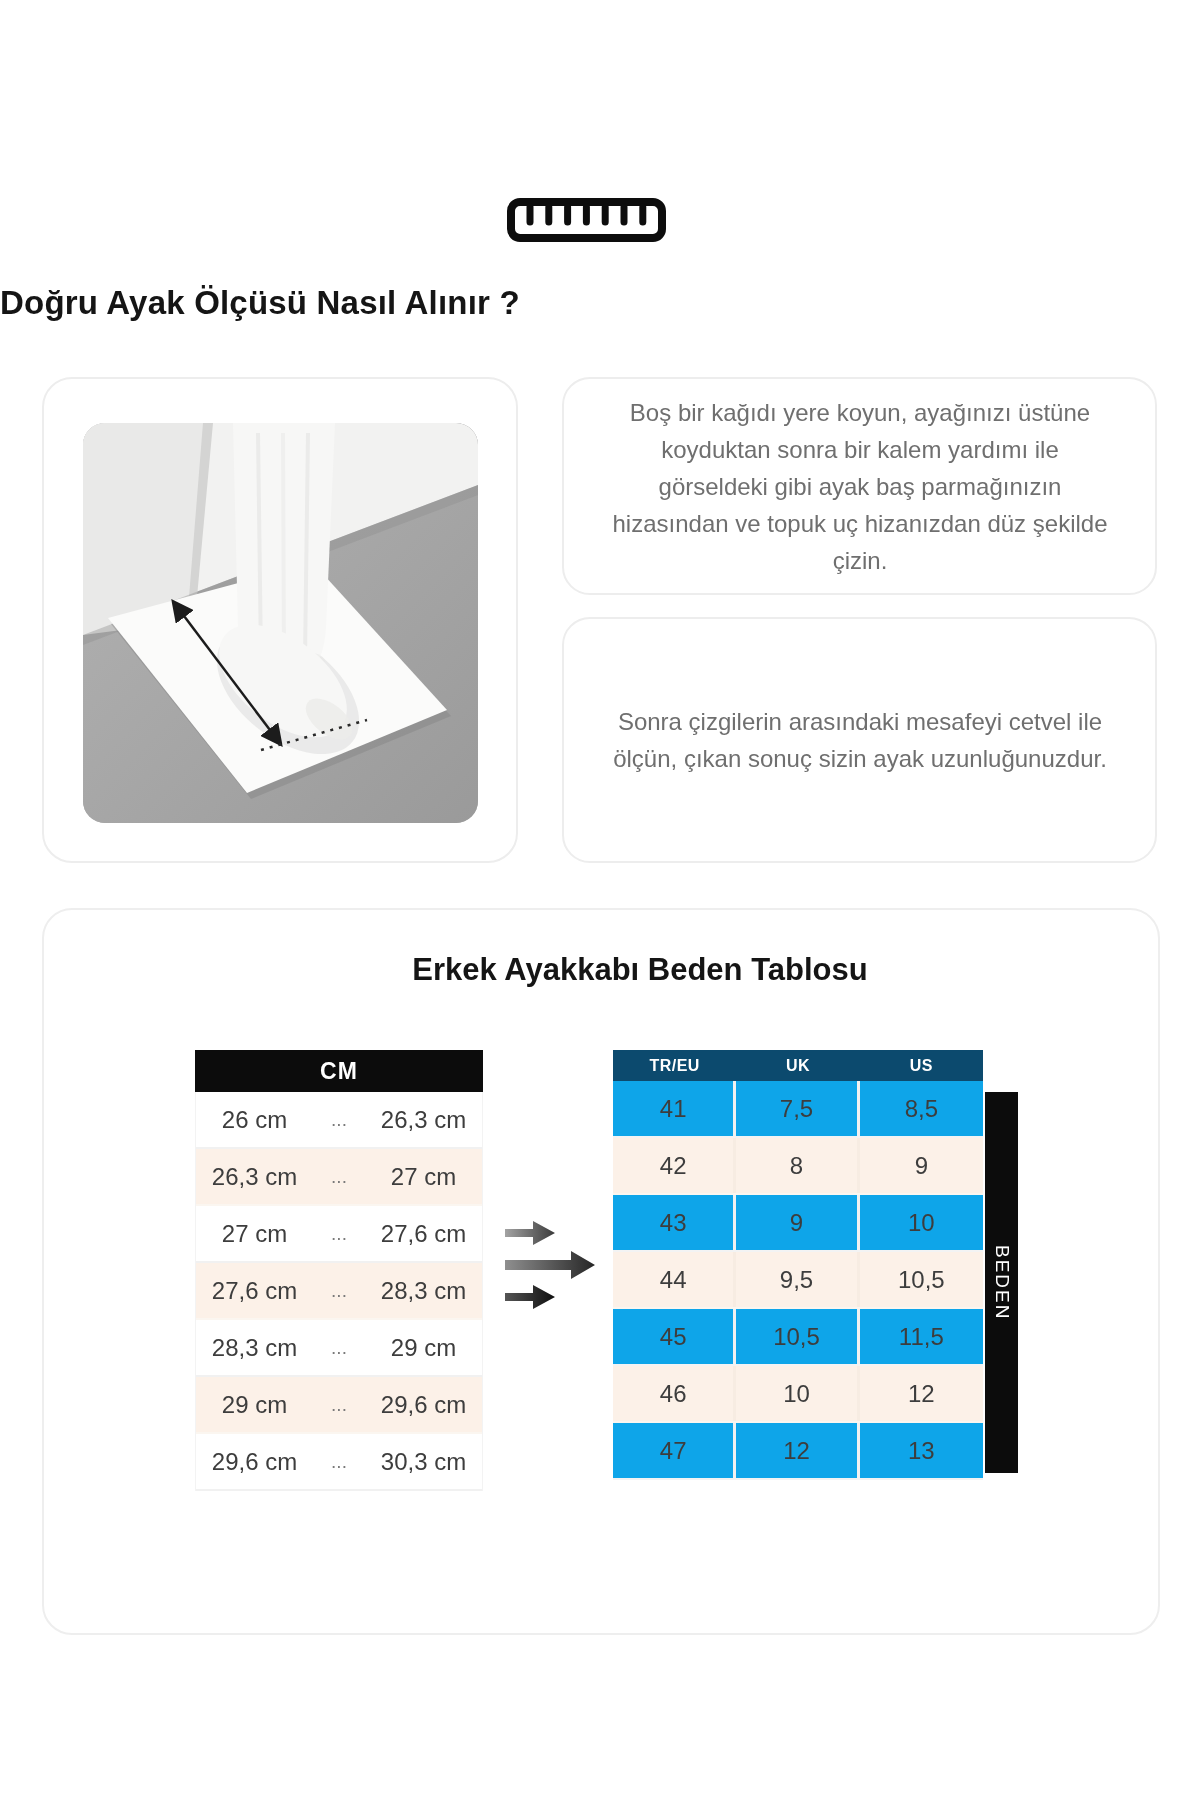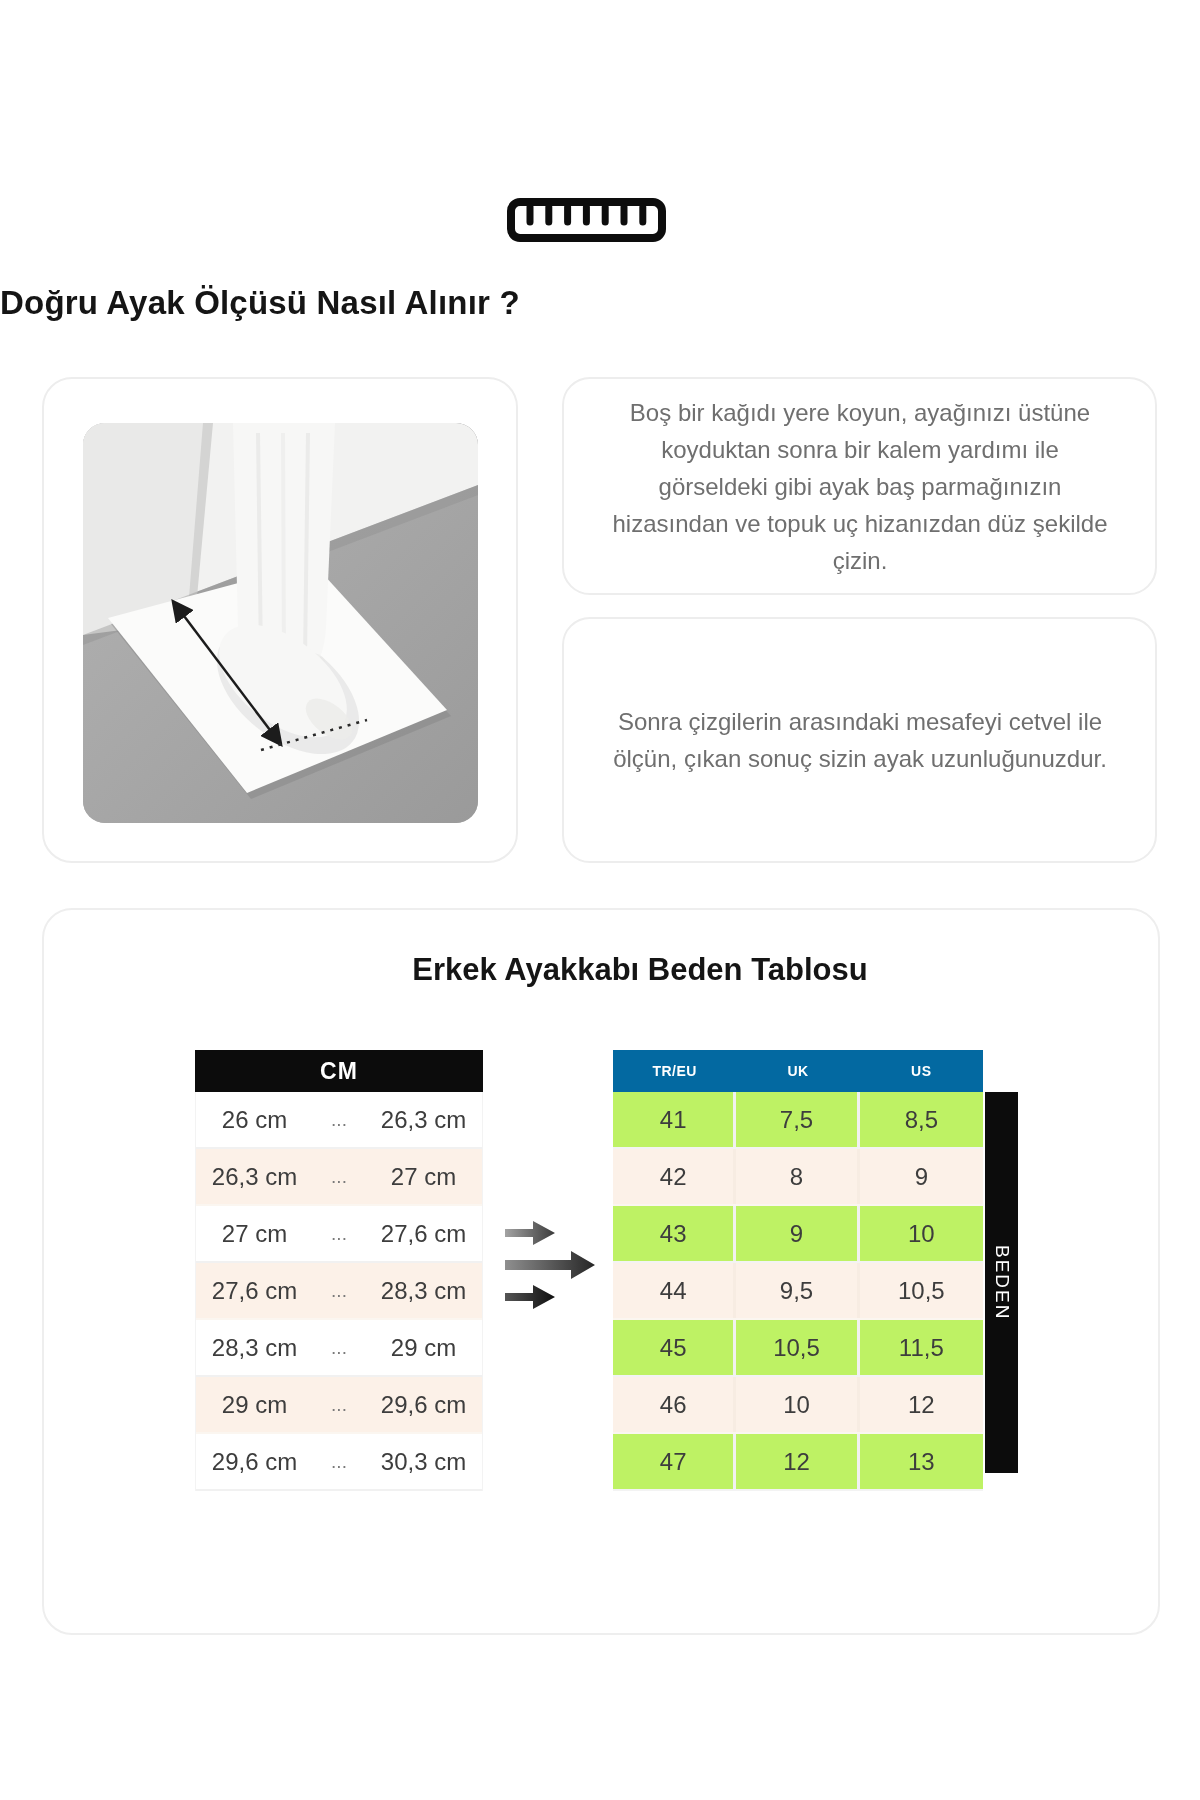--- a/index.html
+++ b/index.html
@@ -62,27 +62,27 @@
   .cm-row > span { text-align:center; }
   .cm-row .dots { font-size:19px; color:#7a7a7a; font-weight:400; }
   .cm-row.alt { background:#fcf1e8; border-bottom-color:#fbf6f0; }
 
   
   .arrows-wrap { position:absolute; left:499px; top:1215px; width:105px; height:100px; }
 
   
   .size-table { position:absolute; left:613px; top:1050px; width:370px; }
   .size-header {
-    height:42px; background:#0369a1; display:grid; grid-template-columns:1fr 1fr 1fr;
-    align-items:center; text-align:center; color:#fff; font-size:14px; font-weight:600;
+    height:31px; background:#0c4a6e; display:grid; grid-template-columns:1fr 1fr 1fr;
+    align-items:center; text-align:center; color:#fff; font-size:16px; font-weight:600;
     letter-spacing:0.5px;
   }
   .size-row {
     height:55px; display:grid; grid-template-columns:1fr 1fr 1fr;
-    font-size:24px; font-weight:500; color:#3d3d3d; background:#bef264;
+    font-size:24px; font-weight:500; color:#3d3d3d; background:#0ea5e9;
     border-bottom:2px solid #f3f3f3;
   }
   .size-row > span {
     display:flex; align-items:center; justify-content:center;
     border-right:3px solid #f1f1f1; height:100%;
   }
   .size-row > span:last-child { border-right:none; }
   .size-row.alt { background:#fcf1e8; border-bottom-color:#fbf6f0; }
   .size-row.alt > span { border-right-color:#f7ece2; }
 

